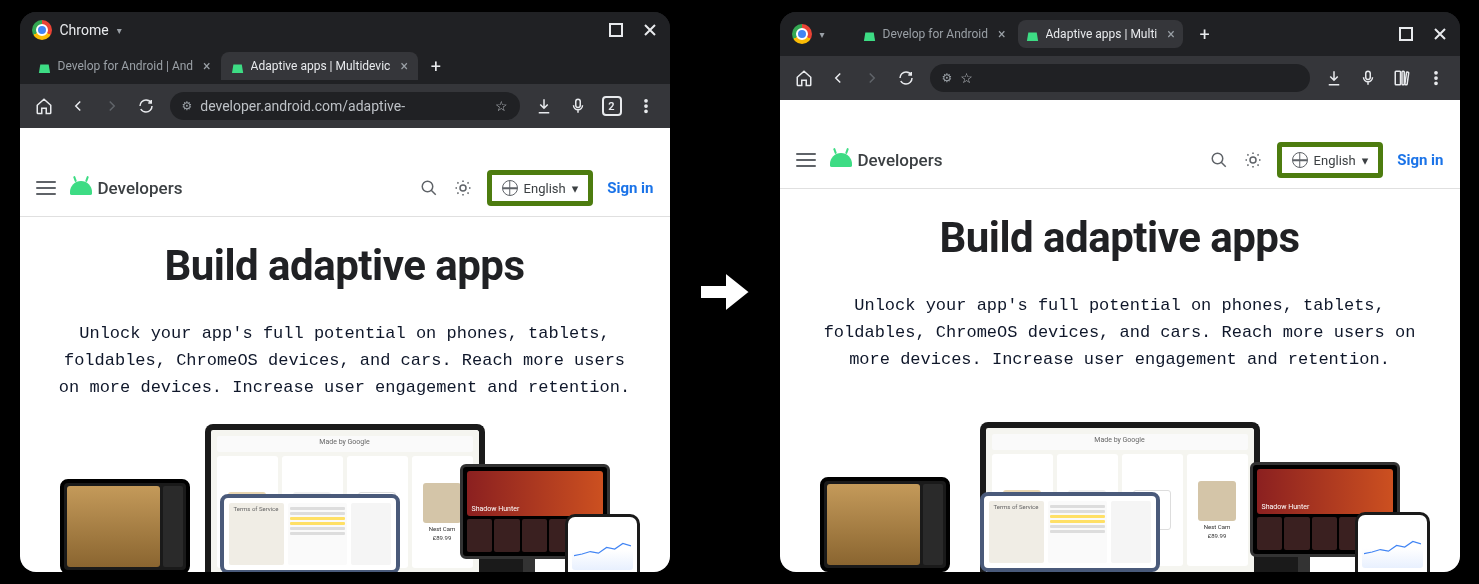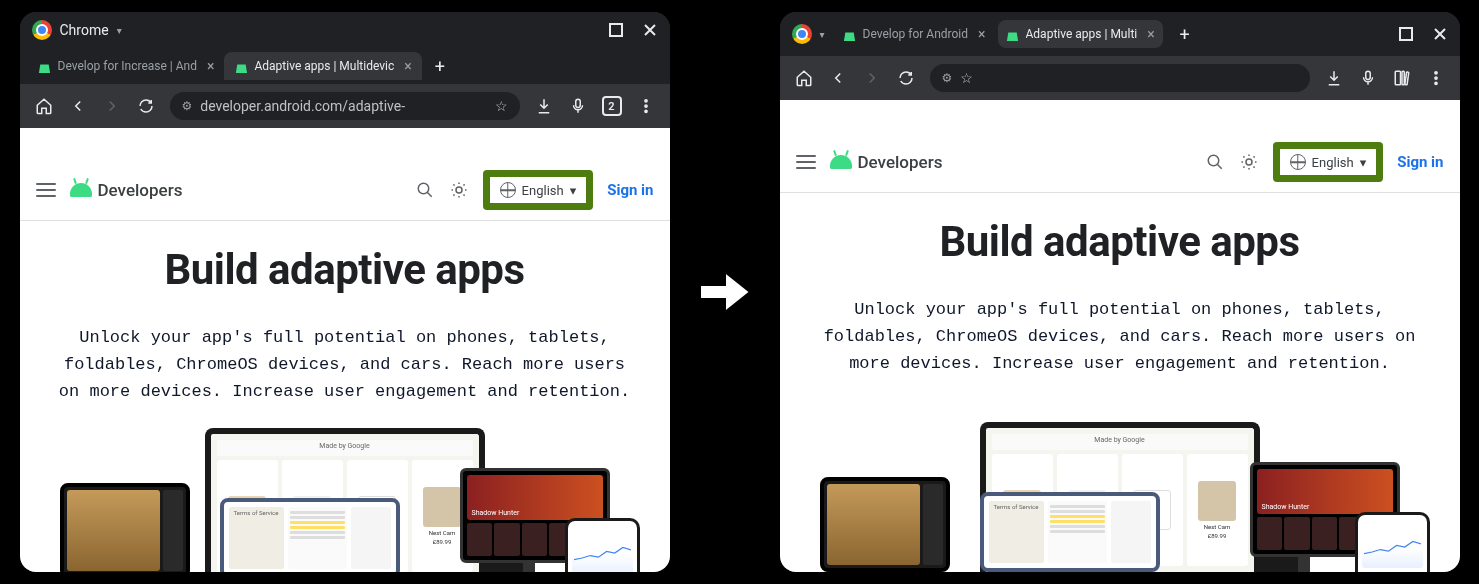--- a/index.html
+++ b/index.html
@@ -27,20 +27,21 @@
   .window.right { width: 680px; }
 
   
   .titlebar {
     display: flex;
     align-items: center;
     justify-content: space-between;
     padding: 8px 12px;
     background: #202124;
     color: #e8eaed;
+    gap: 20px;
   }
   .titlebar-left { display: flex; align-items: center; gap: 8px; }
   .chrome-logo {
     width: 20px; height: 20px; border-radius: 50%;
     background: conic-gradient(#ea4335 0 120deg, #fbbc05 120deg 240deg, #34a853 240deg 360deg);
     position: relative;
   }
   .chrome-logo::after {
     content: ''; position: absolute; top: 50%; left: 50%;
     width: 8px; height: 8px; background: #4285f4; border: 2px solid #fff;
@@ -163,21 +164,21 @@
     top: -5px; border-radius: 1px;
   }
   .android-head::before { left: 4px; transform: rotate(-20deg); }
   .android-head::after { right: 4px; transform: rotate(20deg); }
   .dev-text { font-size: 17px; font-weight: 500; color: #3c4043; }
   .site-right { display: flex; align-items: center; gap: 14px; }
   .site-icon { width: 20px; height: 20px; cursor: pointer; display: flex; align-items: center; justify-content: center; }
   .site-icon svg { stroke: #5f6368; fill: none; stroke-width: 2; width: 18px; height: 18px; }
   .lang-pill {
     display: flex; align-items: center; gap: 6px;
-    border: 7px solid #4d7c0f; border-radius: 4px;
+    border: 5px solid #4d7c0f; border-radius: 4px;
     padding: 5px 10px; font-size: 13px; color: #3c4043; cursor: pointer;
   }
   .globe { width: 16px; height: 16px; border: 1.5px solid #5f6368; border-radius: 50%; position: relative; }
   .globe::before { content:''; position:absolute; left:50%; top:0; bottom:0; width:1.5px; background:#5f6368; transform:translateX(-50%);}
   .globe::after { content:''; position:absolute; top:50%; left:0; right:0; height:1.5px; background:#5f6368; transform:translateY(-50%);}
   .signin { color: #1a73e8; font-size: 15px; font-weight: 700; cursor: pointer; }
 
   .hero {
     padding: 24px 30px 0;
     text-align: center;
@@ -277,21 +278,21 @@
           <svg viewBox="0 0 16 16">
             <path d="M3 3l10 10M13 3L3 13"></path>
           </svg>
         </div>
     </div>
   </div>
 
   <div class="tabstrip">
     <div class="tab inactive">
       <div class="favicon-android"></div>
-      <span class="tab-title">Develop for Increase  |  And</span>
+      <span class="tab-title">Develop for Android  |  And</span>
       <span class="tab-close">×</span>
     </div>
     <div class="tab active">
       <div class="favicon-android"></div>
       <span class="tab-title">Adaptive apps  |  Multidevic</span>
       <span class="tab-close">×</span>
     </div>
     <div class="newtab">+</div>
   </div>
 

